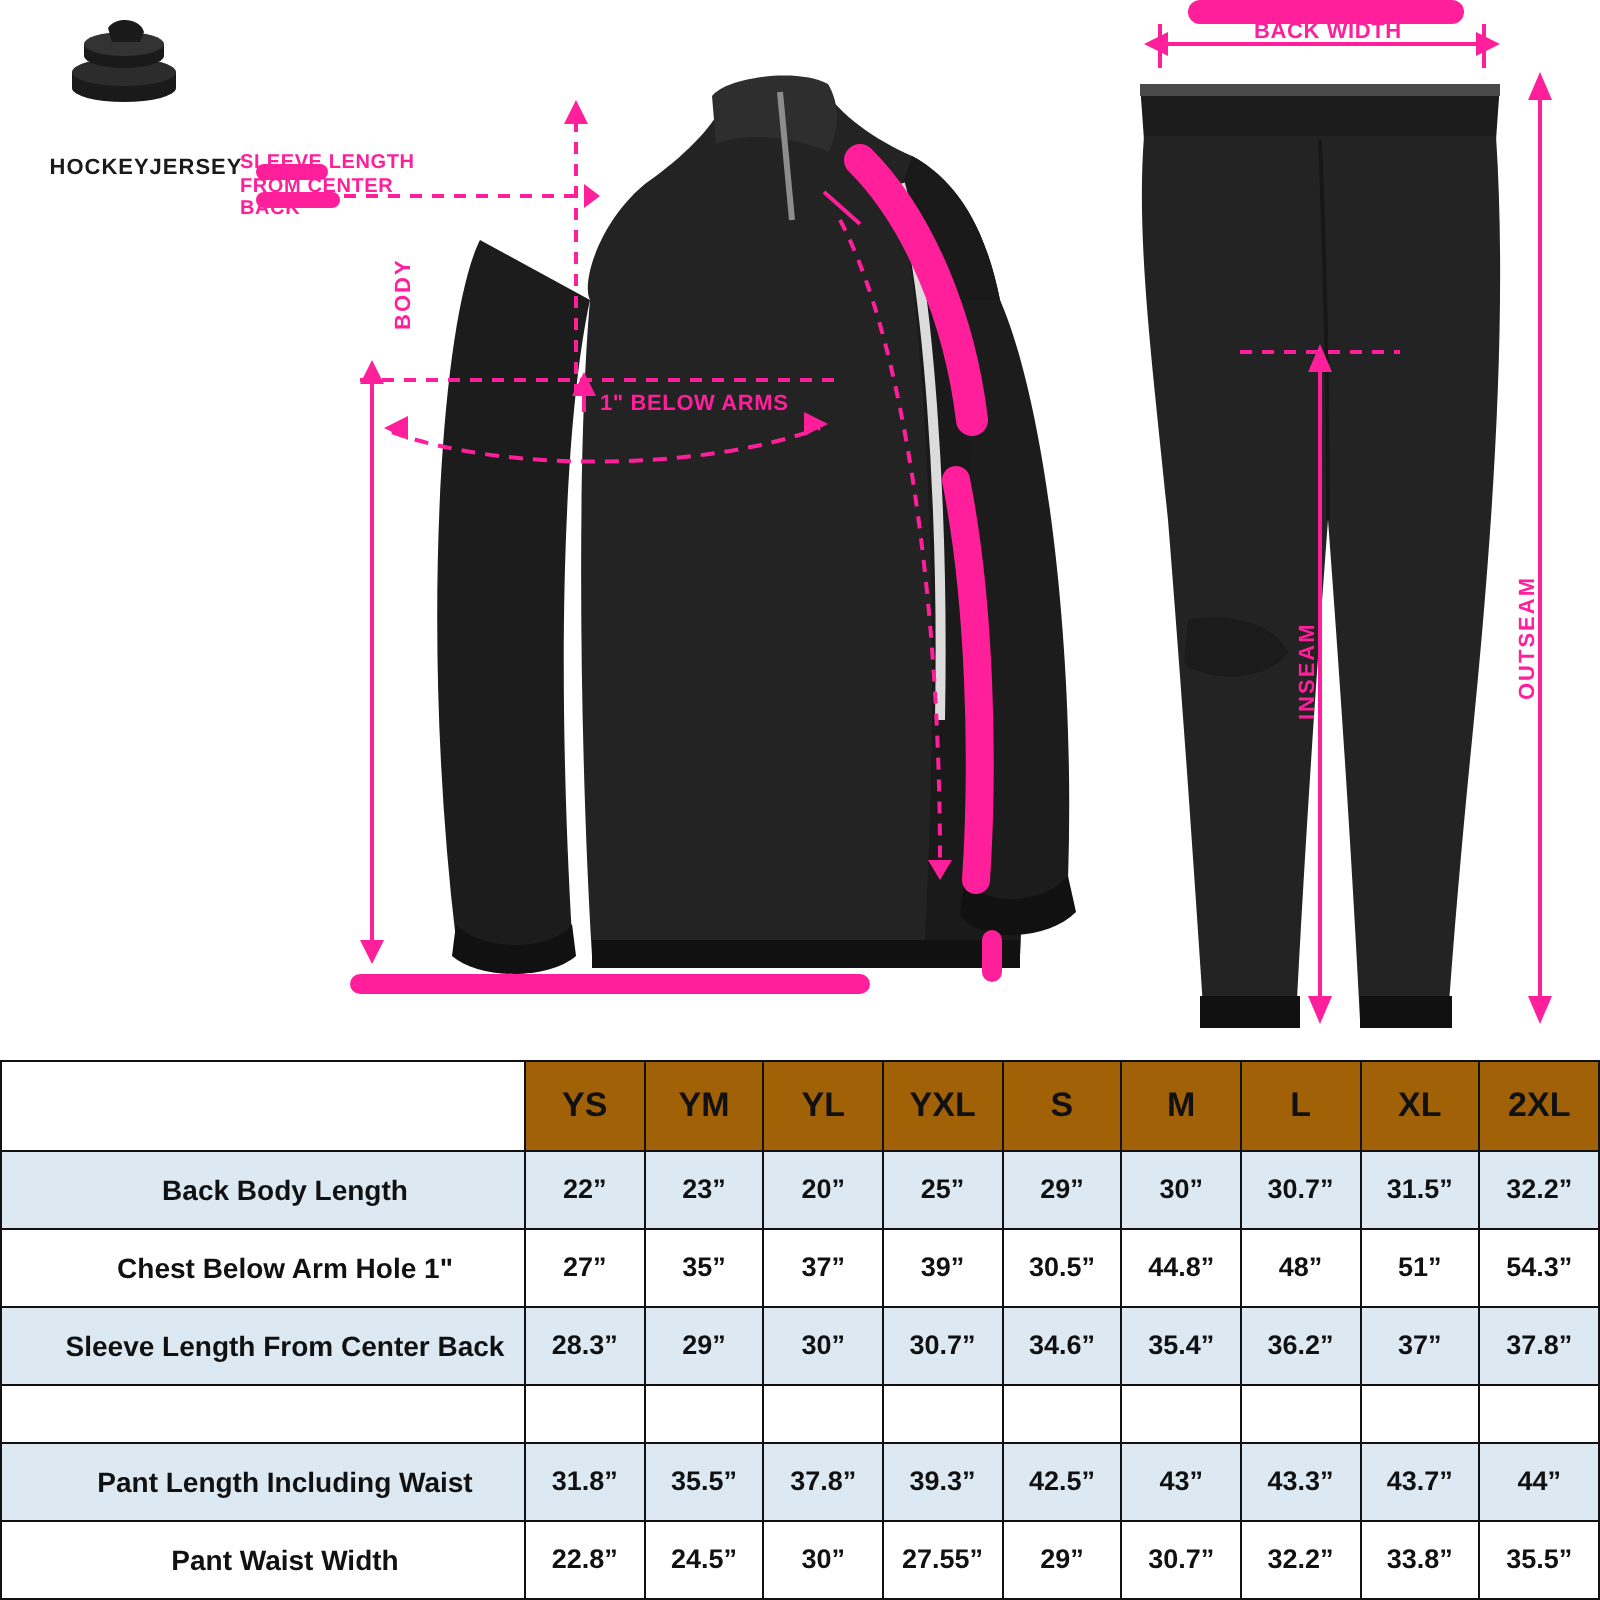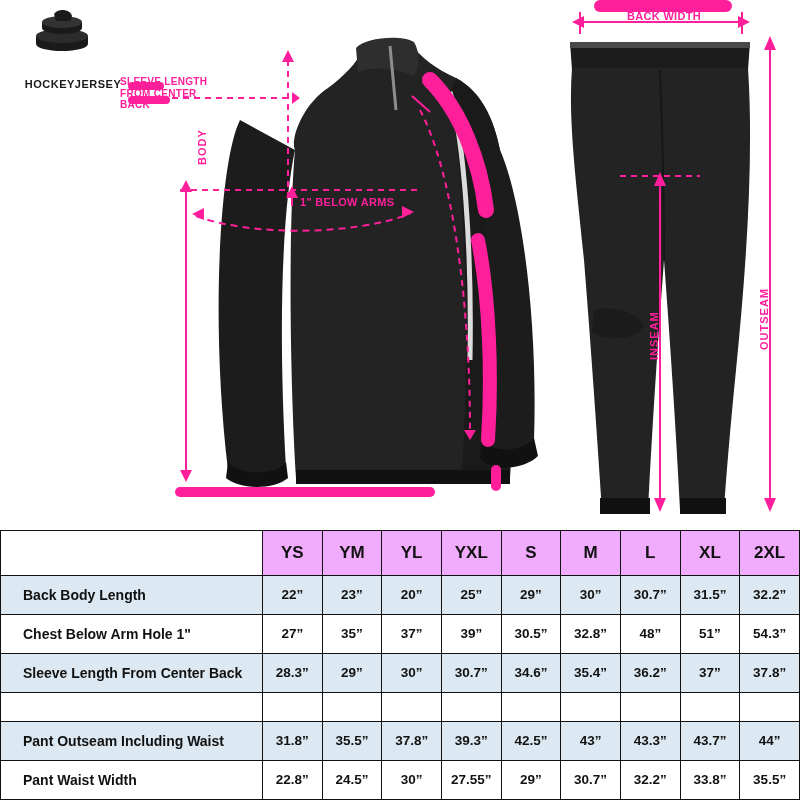--- a/index.html
+++ b/index.html
@@ -67,36 +67,36 @@
     white-space: nowrap;
   }
 
   
   #size-table {
     position: absolute;
     left: 0; top: 530px;
     width: 800px; height: 270px;
     border-collapse: collapse;
     table-layout: fixed;
-    background: #f0abfc;
+    background: #a16207;
   }
   #size-table td, #size-table th {
     border: 1px solid #111111;
     font-size: 13.5px;
     font-weight: bold;
     color: #111111;
     text-align: center;
     padding: 0;
     height: 26px;
     line-height: 26px;
     overflow: hidden;
     white-space: nowrap;
   }
   #size-table td.rowlabel {
-    text-align: left;
+    text-align: center;
     padding-left: 22px;
     font-size: 14px;
   }
   #size-table tr.shade td { background: #dce9f2; }
   #size-table tr.plain td { background: #ffffff; }
   #size-table tr.spacer td { height: 20px; line-height: 20px; }
   #size-table thead td { height: 44px; line-height: 44px; font-size: 17px; }
   #size-table thead td.rowlabel { background: #ffffff; }
 </style>
 </head>
@@ -266,21 +266,21 @@
         <td>31.5”</td>
         <td>32.2”</td>
       </tr>
       <tr class="plain">
         <td class="rowlabel">Chest Below Arm Hole 1"</td>
         <td>27”</td>
         <td>35”</td>
         <td>37”</td>
         <td>39”</td>
         <td>30.5”</td>
-        <td>32.8”</td>
+        <td>44.8”</td>
         <td>48”</td>
         <td>51”</td>
         <td>54.3”</td>
       </tr>
       <tr class="shade">
         <td class="rowlabel">Sleeve Length From Center Back</td>
         <td>28.3”</td>
         <td>29”</td>
         <td>30”</td>
         <td>30.7”</td>
@@ -296,21 +296,21 @@
         <td></td>
         <td></td>
         <td></td>
         <td></td>
         <td></td>
         <td></td>
         <td></td>
         <td></td>
       </tr>
       <tr class="shade">
-        <td class="rowlabel">Pant Outseam Including Waist</td>
+        <td class="rowlabel">Pant Length Including Waist</td>
         <td>31.8”</td>
         <td>35.5”</td>
         <td>37.8”</td>
         <td>39.3”</td>
         <td>42.5”</td>
         <td>43”</td>
         <td>43.3”</td>
         <td>43.7”</td>
         <td>44”</td>
       </tr>

